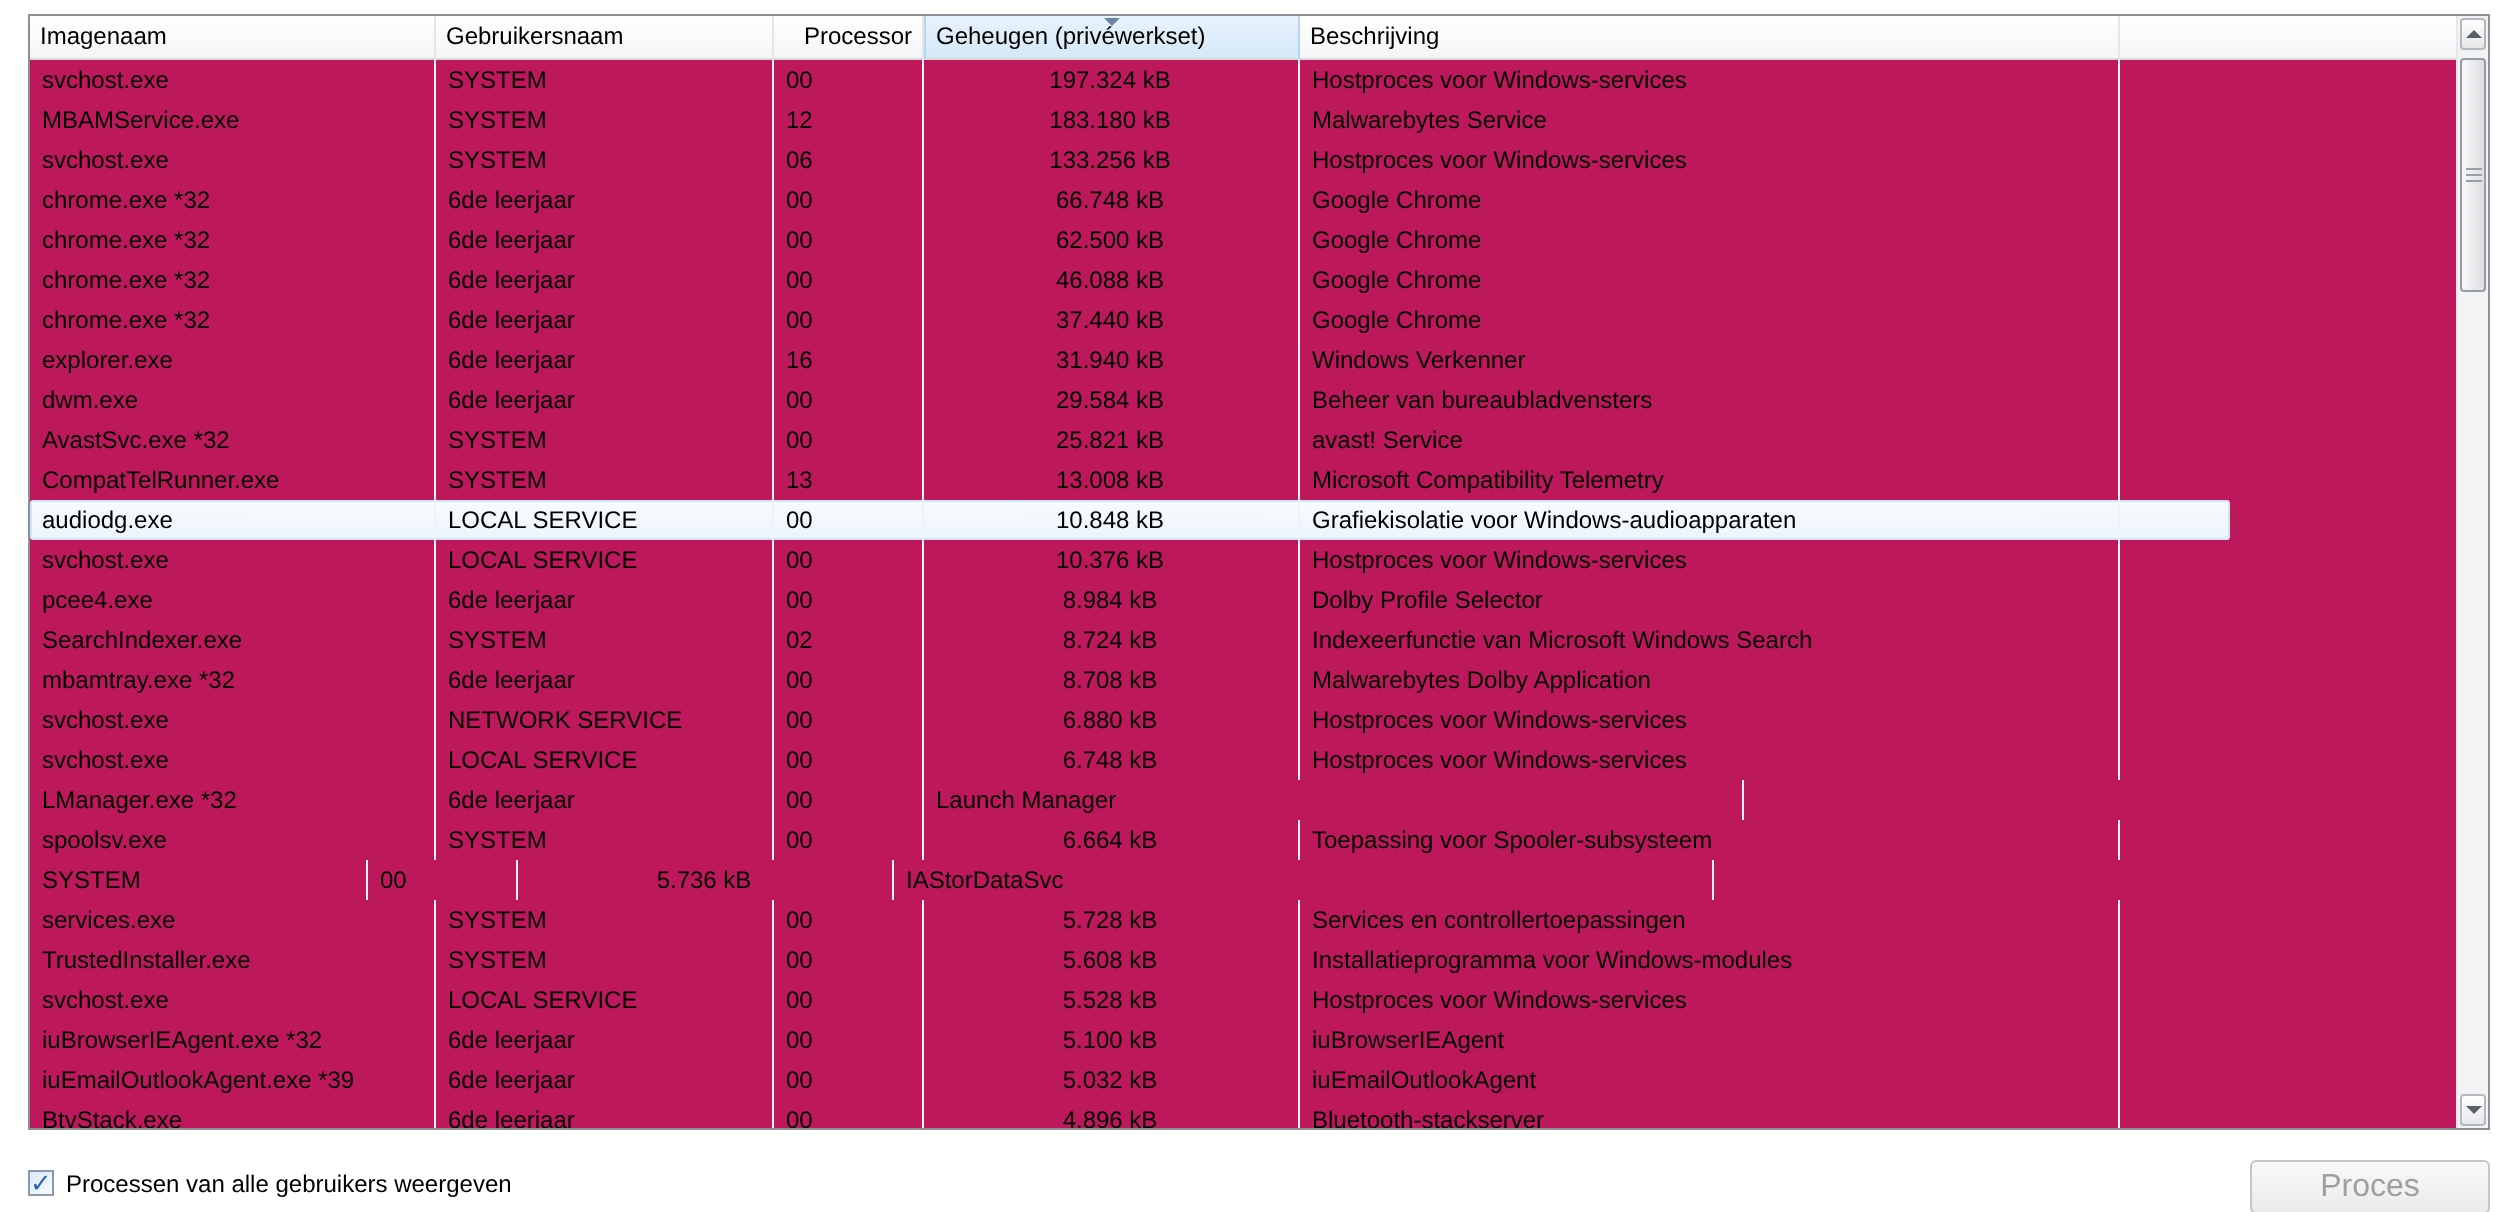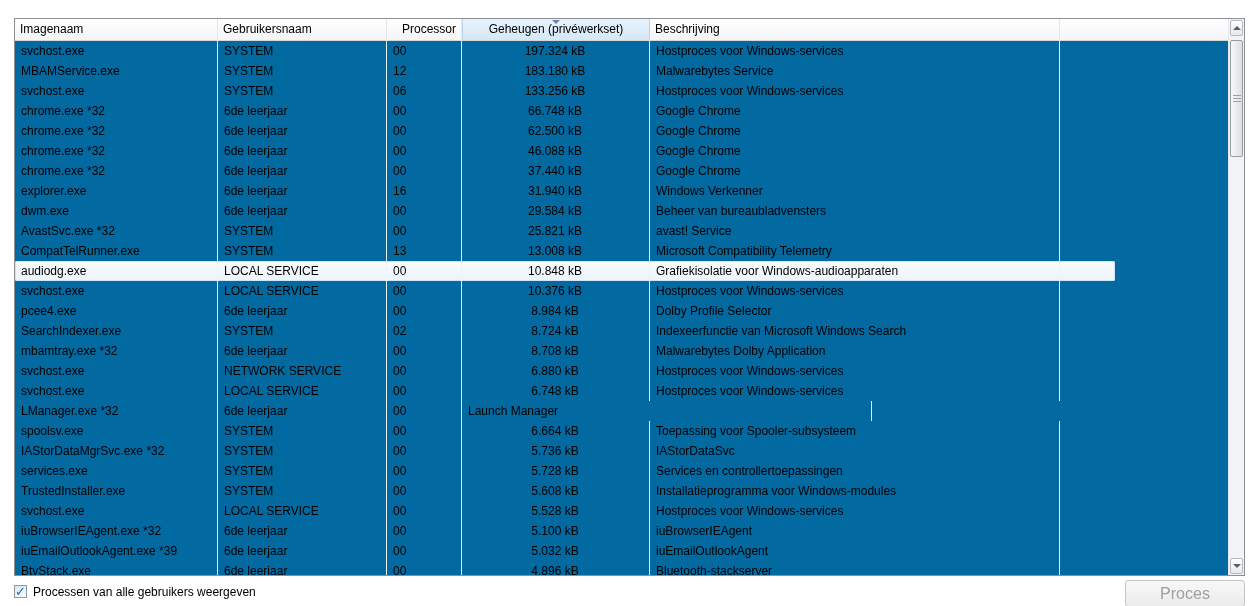--- a/index.html
+++ b/index.html
@@ -2,22 +2,22 @@
 <html><head>
 <meta charset="utf-8">
 <style>
   html,body{margin:0;padding:0;}
   body{
     width:1249px;height:606px;background:#ffffff;overflow:hidden;position:relative;
     font-family:"Liberation Sans","DejaVu Sans",sans-serif;font-size:12px;color:#000;
   }
   
   .listview{
-    position:absolute;left:14px;top:18px;width:1231px;height:558px;
-    border:1px solid #8b9097;background:#0369a1;box-sizing:border-box;
+    position:absolute;left:14px;top:7px;width:1231px;height:558px;
+    border:1px solid #8b9097;background:#be185d;box-sizing:border-box;
     padding-right:12px;overflow:hidden;
   }
   .header{display:flex;height:22px;}
   .hcell{
     height:22px;line-height:21px;box-sizing:border-box;padding:0 5px;
     background:linear-gradient(#ffffff,#f4f5f7);
     border-right:1px solid #e4e6e8;border-bottom:1px solid #d8d8d8;
     white-space:nowrap;overflow:hidden;position:relative;flex:0 0 auto;
   }
   .hcell.sorted{
@@ -86,21 +86,21 @@
   }
 </style>
 </head>
 <body>
 
 <div class="listview">
   <div class="header">
     <div class="hcell col-image"><span>Imagenaam</span></div>
       <div class="hcell col-user"><span>Gebruikersnaam</span></div>
       <div class="hcell col-cpu" style="text-align: right;"><span>Processor</span></div>
-      <div class="hcell col-mem sorted" style="text-align: center;"><span>Geheugen (privéwerkset)</span><div class="sort-arrow"></div></div>
+      <div class="hcell col-mem sorted" style="text-align: left;"><span>Geheugen (privéwerkset)</span><div class="sort-arrow"></div></div>
       <div class="hcell col-desc"><span>Beschrijving</span></div>
       <div class="hfiller" id="header-filler"></div>
   </div>
   <div class="rows" id="rows">
       <div class="row">
         <div class="cell col-image">svchost.exe</div>
         <div class="cell col-user">SYSTEM</div>
         <div class="cell col-cpu">00</div>
         <div class="cell col-mem">197.324 kB</div>
         <div class="cell col-desc">Hostproces voor Windows-services</div>
@@ -231,21 +231,20 @@
         <div class="cell col-desc">Launch Manager</div>
       </div>
       <div class="row">
         <div class="cell col-image">spoolsv.exe</div>
         <div class="cell col-user">SYSTEM</div>
         <div class="cell col-cpu">00</div>
         <div class="cell col-mem">6.664 kB</div>
         <div class="cell col-desc">Toepassing voor Spooler-subsysteem</div>
       </div>
       <div class="row">
-        <div class="cell col-image">IAStorDataMgrSvc.exe *32</div>
         <div class="cell col-user">SYSTEM</div>
         <div class="cell col-cpu">00</div>
         <div class="cell col-mem">5.736 kB</div>
         <div class="cell col-desc">IAStorDataSvc</div>
       </div>
       <div class="row">
         <div class="cell col-image">services.exe</div>
         <div class="cell col-user">SYSTEM</div>
         <div class="cell col-cpu">00</div>
         <div class="cell col-mem">5.728 kB</div>

